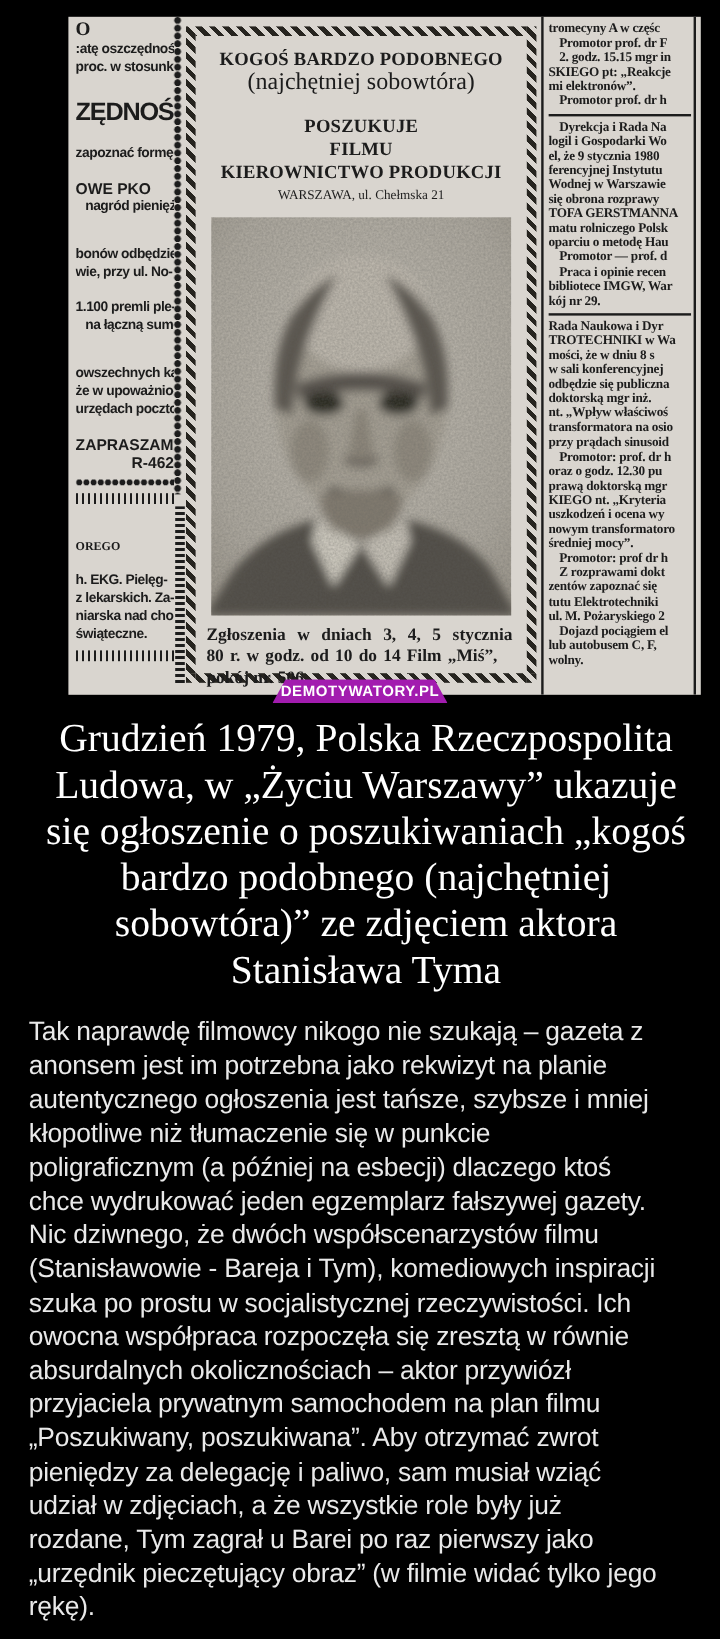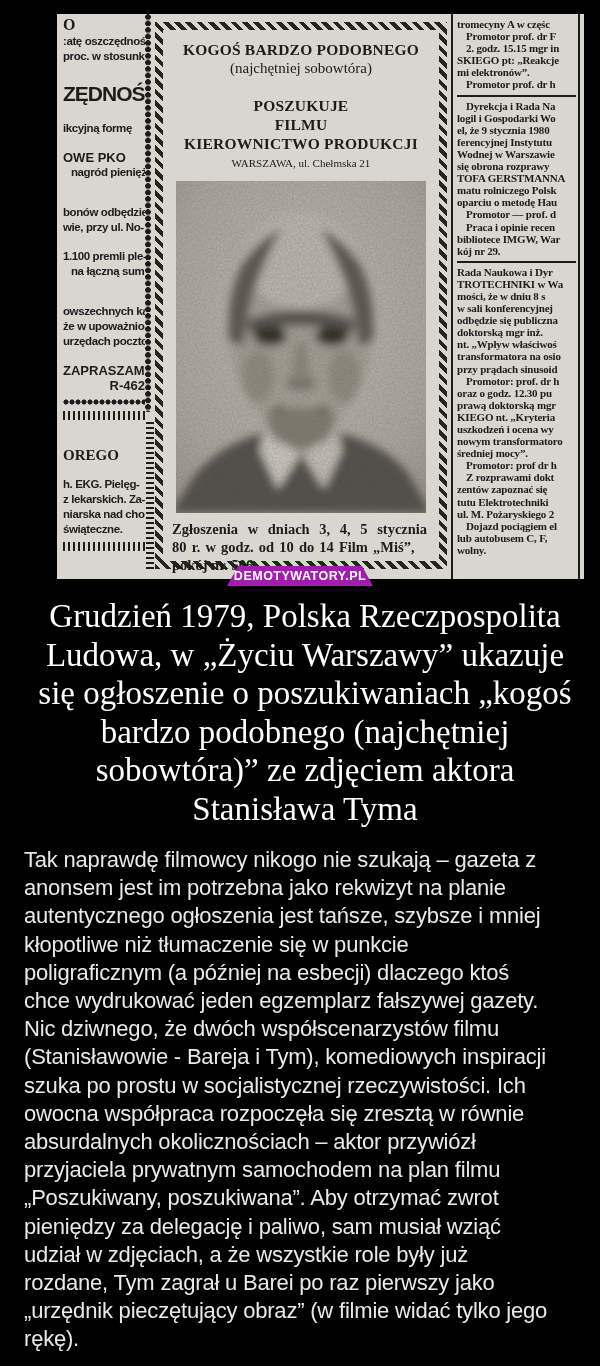--- a/index.html
+++ b/index.html
@@ -12,41 +12,41 @@
 
   .col-left{position:absolute;left:6px;top:2px;width:82px;height:553px;overflow:hidden;}
   .nl{font:700 11px/15px "Liberation Serif",serif;white-space:nowrap;}
   .nl.o{font-size:16px;line-height:18px;}
   .nl.b2{font-family:"Liberation Sans",sans-serif;font-size:11.5px;letter-spacing:-0.4px;}
   .nl.h1{font-family:"Liberation Sans",sans-serif;font-size:21px;line-height:27px;margin:16px 0 4px;letter-spacing:-1px;}
   .nl.b{font-family:"Liberation Sans",sans-serif;font-size:13px;}
   .nl.g{margin-top:14px;}
   .nl.G{margin-top:25px;}
   .nl.r{text-align:right;font-family:"Liberation Sans",sans-serif;font-size:13px;}
-  .nl.sec{font-size:15px;margin-top:28px;}
+  .nl.sec{font-size:10px;margin-top:28px;}
   .nl.ind{padding-left:8px;}
   .nl.chainline{height:8px;margin-top:5px;
       background-image:radial-gradient(circle at 3px 4px,#1c1c1c 2.3px,rgba(0,0,0,0) 2.8px);
       background-size:6px 8px;}
   .nl.barsline{height:9px;margin-top:5px;
       background-image:repeating-linear-gradient(90deg,#1c1c1c 0 2px,rgba(0,0,0,0) 2px 5px);}
 
   .chain{position:absolute;left:87px;top:0;width:8px;height:398px;
       background-image:radial-gradient(circle at 4px 3px,#1c1c1c 2.6px,rgba(0,0,0,0) 3.1px);
       background-size:8px 6.5px;}
   .bars{position:absolute;left:89px;top:408px;width:8px;height:148px;
       background-image:repeating-linear-gradient(180deg,#1c1c1c 0 2px,rgba(0,0,0,0) 2px 5px);}
 
   .ad{position:absolute;left:98px;top:8px;width:292px;height:547px;box-sizing:border-box;
       border:8px solid #26241f;
       border-image:repeating-linear-gradient(45deg,#26241f 0 4px,#d9d5cf 4px 8px) 8;
       padding:10px 6px 0;}
   .ad-head{text-align:center;font-family:"Liberation Serif",serif;}
   .hl1{font-size:15.5px;font-weight:700;line-height:19px;letter-spacing:0.2px;}
-  .hl2{font-size:15px;line-height:19px;}
+  .hl2{font-size:20px;line-height:19px;}
   .hl3{font-size:11px;font-weight:400;line-height:20px;}
   .sp{margin-top:18px;}
   .photo{width:250px;height:332px;margin:8px auto 7px;}
   .ad-foot{font-family:"Liberation Serif",serif;font-weight:700;font-size:14.5px;line-height:18px;padding:0 3px;}
   .fl.j{word-spacing:6px;}
   .fl.j2{word-spacing:1.5px;}
 
   .vline-l{position:absolute;left:394px;top:0;width:2px;height:565px;background:#1c1c1c;}
   .vline-r{position:absolute;left:521px;top:0;width:2px;height:565px;background:#1c1c1c;}
   .col-right{position:absolute;left:400px;top:4px;width:119px;height:557px;overflow:hidden;}
@@ -70,21 +70,21 @@
 
 <div class="canvas">
 
   <div class="newspaper">
 
     <div class="col-left">
         <div class="nl o">O</div>
         <div class="nl b2">:atę oszczędności,</div>
         <div class="nl b2">proc. w stosunku</div>
         <div class="nl h1">ZĘDNOŚCI</div>
-        <div class="nl b2 g">ikcyjną formę</div>
+        <div class="nl b2 g">zapoznać formę</div>
         <div class="nl b g">OWE PKO</div>
         <div class="nl b2 ind">nagród pienięż-</div>
         <div class="nl b2 G">bonów odbędzie</div>
         <div class="nl b2">wie, przy ul. No-</div>
         <div class="nl b2 g">1.100 premli ple-</div>
         <div class="nl b2 ind">na łączną sumę</div>
         <div class="nl b2 G">owszechnych ka-</div>
         <div class="nl b2">że w upoważnio-</div>
         <div class="nl b2">urzędach poczto-</div>
         <div class="nl r g">ZAPRASZAMY</div>

